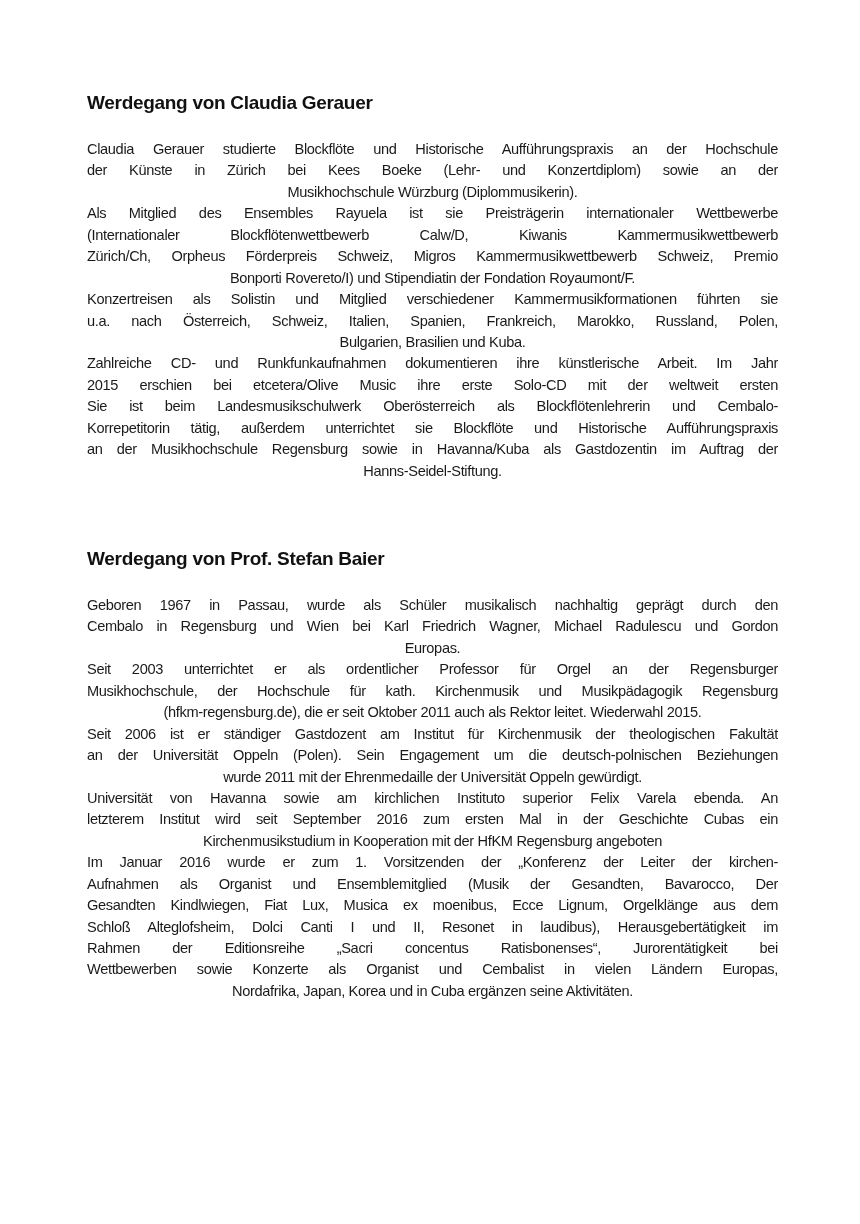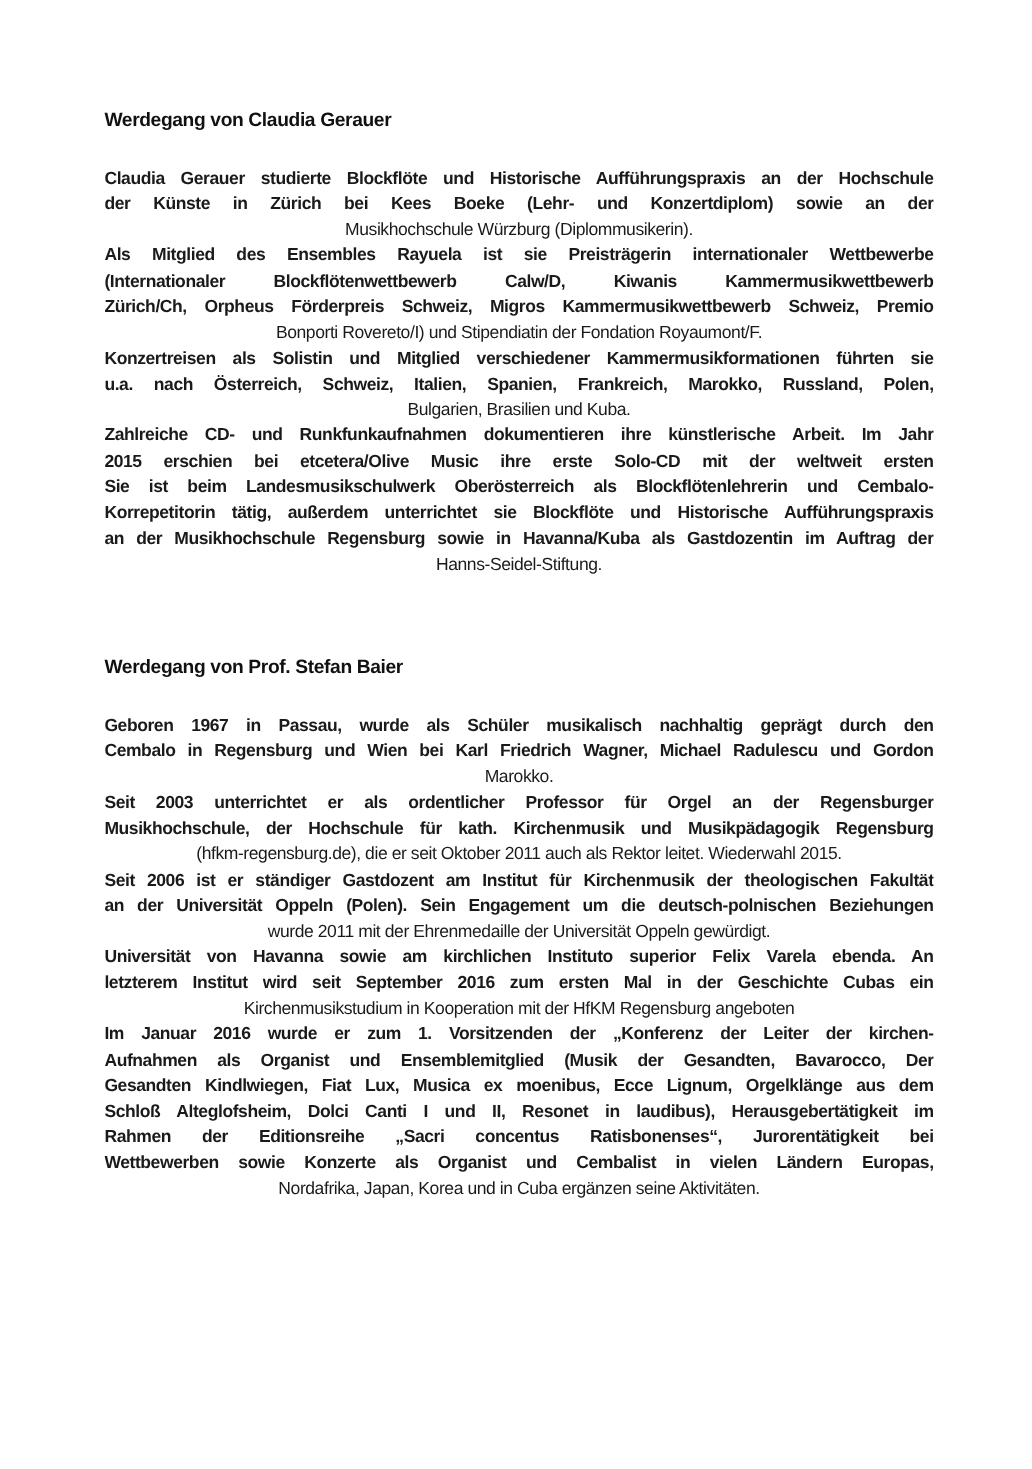--- a/index.html
+++ b/index.html
@@ -1,32 +1,32 @@
 <!DOCTYPE html>
 <html><head>
 <meta charset="utf-8">
 <style>
   html, body { margin: 0; padding: 0; background: #ffffff; }
   body { width: 860px; height: 1224px; position: relative; overflow: hidden; }
   .page { position: absolute; left: 0; top: 0; width: 860px; height: 1224px; background: #fff; }
   .heading {
     position: absolute; left: 87px;
     font-family: "Liberation Sans", sans-serif;
-    font-weight: bold; font-size: 16px; color: #111;
+    font-weight: bold; font-size: 19px; color: #111;
     letter-spacing: -0.3px; white-space: nowrap;
   }
   .block { position: absolute; left: 87px; width: 691px; }
   .line {
     font-family: "Liberation Sans", sans-serif;
     font-size: 14.6px; color: #1a1a1a;
     height: 21.45px; line-height: 21.45px;
     white-space: nowrap; overflow: hidden;
     letter-spacing: -0.35px;
   }
-  .line.j { text-align: justify; text-align-last: justify; white-space: normal; font-weight: bold; }
+  .line.j { text-align: justify; text-align-last: justify; white-space: normal; }
   .line.l { text-align: center; }
 </style>
 </head>
 <body>
 
 <div class="page">
 
   <div class="heading" style="top:92px;">Werdegang von Claudia Gerauer</div>
   <div class="block" id="block0" style="top:139px;">
       <div class="line j">Claudia Gerauer studierte Blockflöte und Historische Aufführungspraxis an der Hochschule</div>
@@ -44,21 +44,21 @@
       <div class="line j">Sie ist beim Landesmusikschulwerk Oberösterreich als Blockflötenlehrerin und Cembalo-</div>
       <div class="line j">Korrepetitorin tätig, außerdem unterrichtet sie Blockflöte und Historische Aufführungspraxis</div>
       <div class="line j">an der Musikhochschule Regensburg sowie in Havanna/Kuba als Gastdozentin im Auftrag der</div>
       <div class="line l">Hanns-Seidel-Stiftung.</div>
     </div>
 
   <div class="heading" style="top:548px;">Werdegang von Prof. Stefan Baier</div>
   <div class="block" id="block1" style="top:595px;">
       <div class="line j">Geboren 1967 in Passau, wurde als Schüler musikalisch nachhaltig geprägt durch den</div>
       <div class="line j">Cembalo in Regensburg und Wien bei Karl Friedrich Wagner, Michael Radulescu und Gordon</div>
-      <div class="line l">Marokko.</div>
+      <div class="line l">Europas.</div>
       <div class="line j">Seit 2003 unterrichtet er als ordentlicher Professor für Orgel an der Regensburger</div>
       <div class="line j">Musikhochschule, der Hochschule für kath. Kirchenmusik und Musikpädagogik Regensburg</div>
       <div class="line l">(hfkm-regensburg.de), die er seit Oktober 2011 auch als Rektor leitet. Wiederwahl 2015.</div>
       <div class="line j">Seit 2006 ist er ständiger Gastdozent am Institut für Kirchenmusik der theologischen Fakultät</div>
       <div class="line j">an der Universität Oppeln (Polen). Sein Engagement um die deutsch-polnischen Beziehungen</div>
       <div class="line l">wurde 2011 mit der  Ehrenmedaille der Universität Oppeln  gewürdigt.</div>
       <div class="line j">Universität von Havanna sowie am kirchlichen Instituto superior Felix Varela ebenda. An</div>
       <div class="line j">letzterem Institut wird seit September 2016 zum ersten Mal in der Geschichte Cubas ein</div>
       <div class="line l">Kirchenmusikstudium in Kooperation mit der HfKM Regensburg angeboten</div>
       <div class="line j">Im Januar 2016 wurde er zum 1. Vorsitzenden der „Konferenz der Leiter der kirchen-</div>

